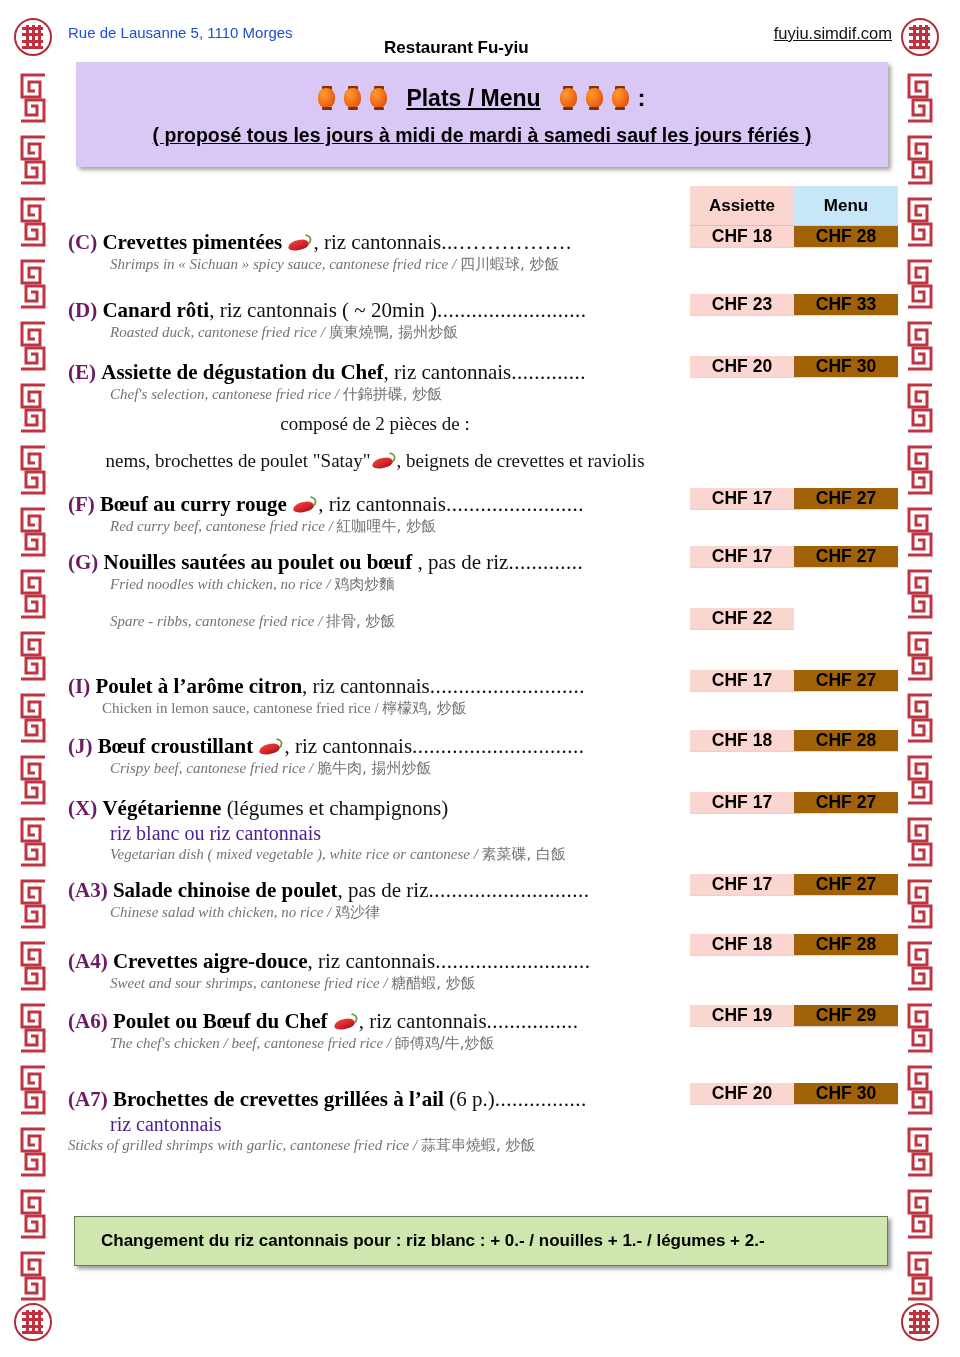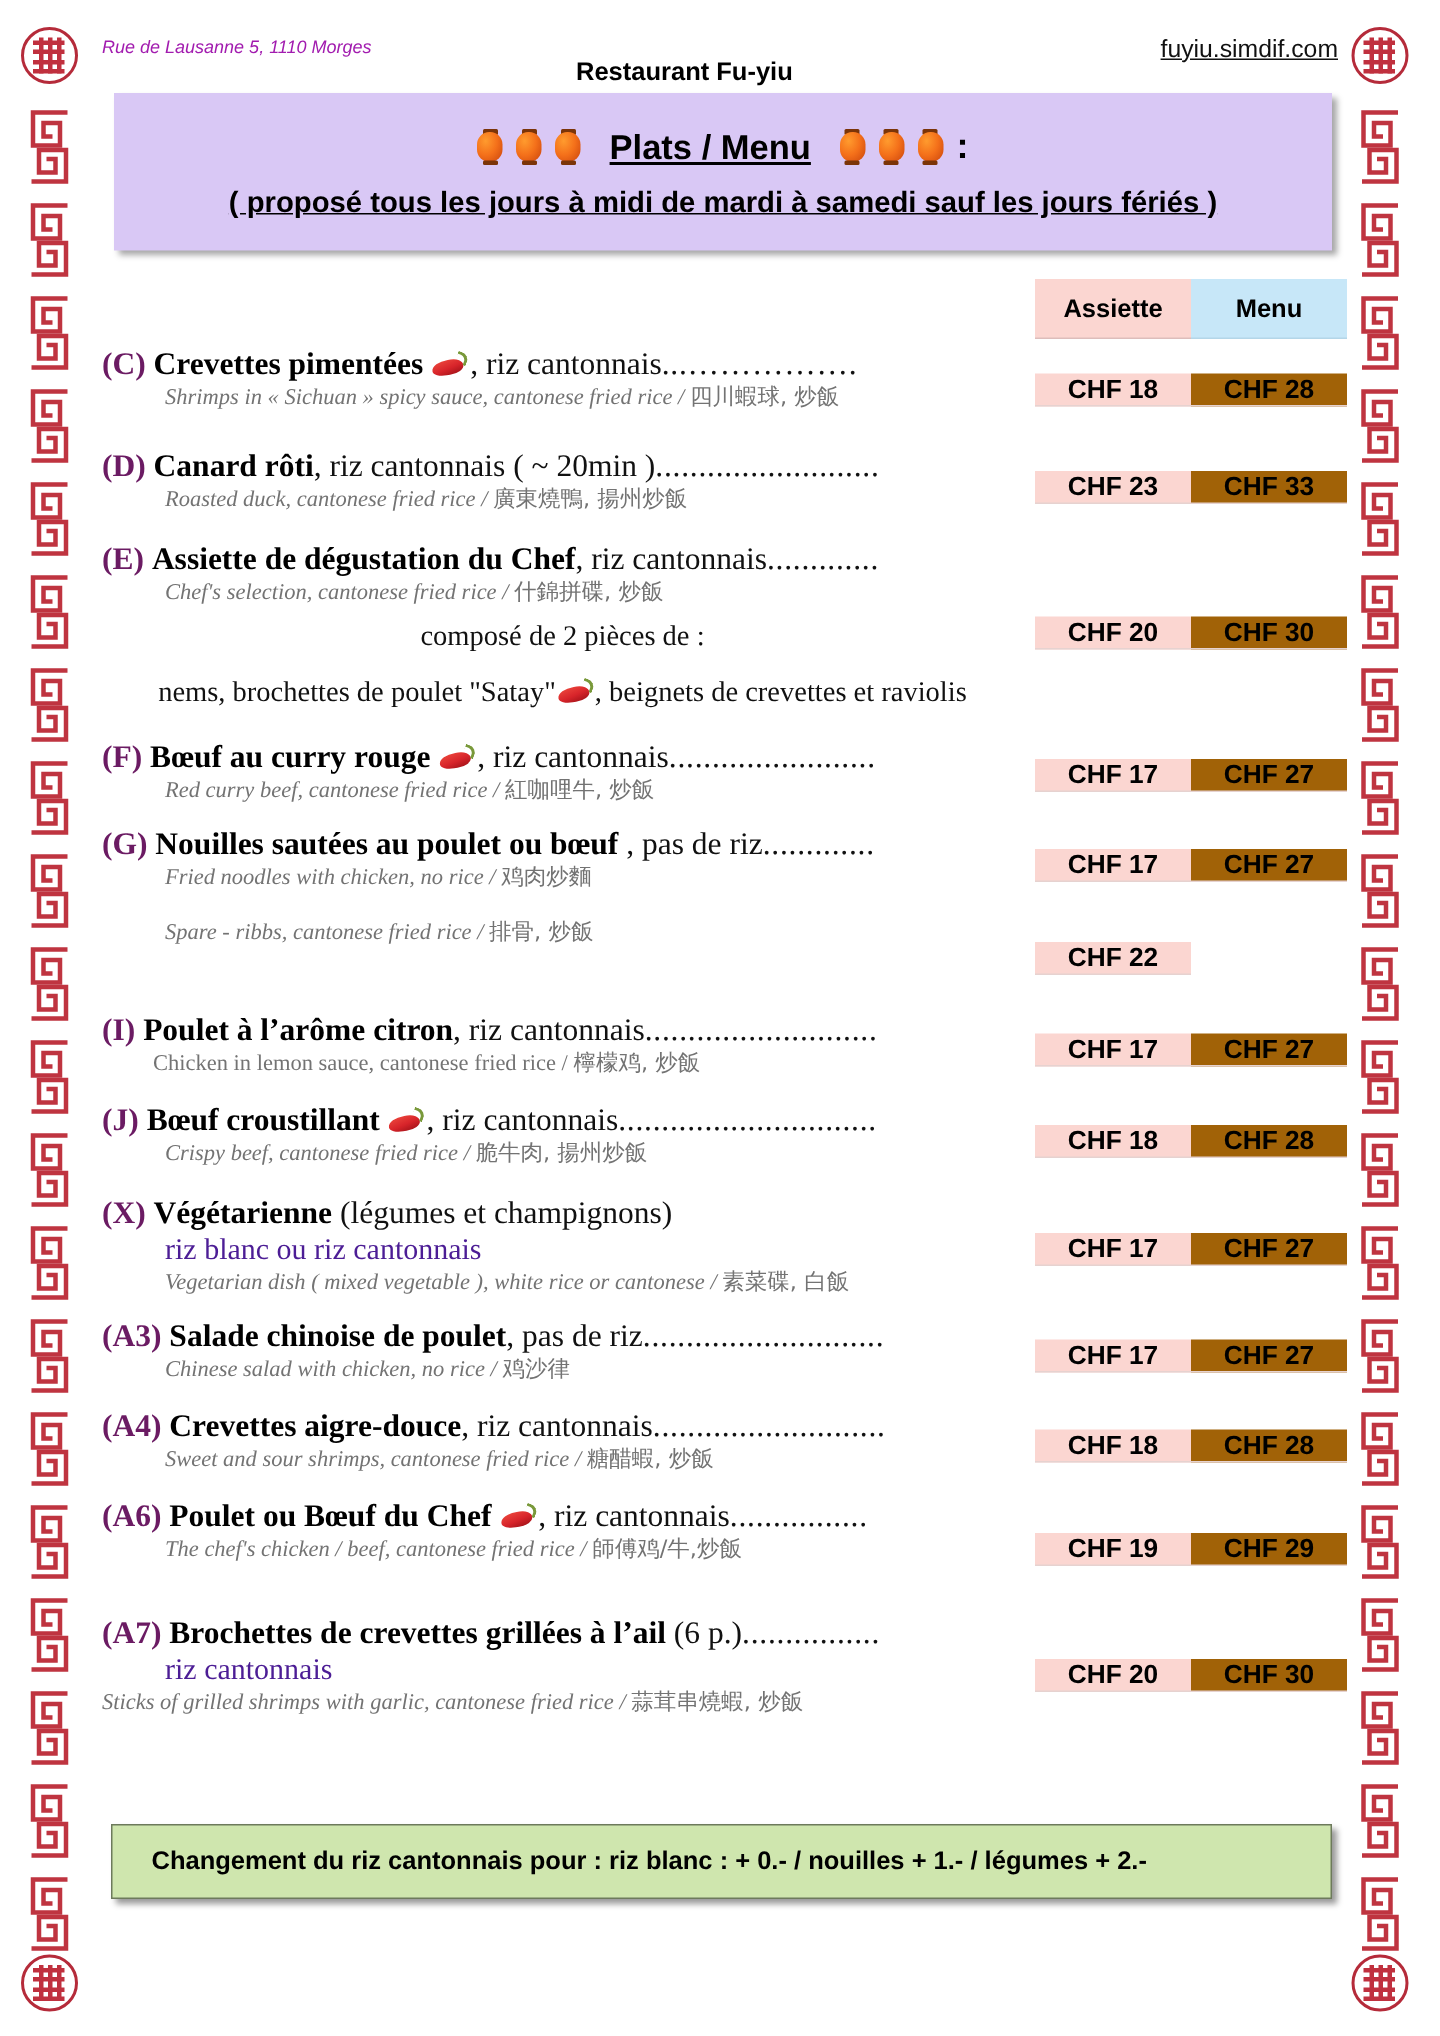--- a/index.html
+++ b/index.html
@@ -72,21 +72,21 @@
   .topbar {
     position: absolute;
     top: 22px;
     left: 0;
     width: 836px;
     height: 30px;
     font-family: "Liberation Sans", sans-serif;
   }
   .addr {
     position: absolute; left: 6px; top: 2px;
-    font-size: 12px; color: #a21caf; font-style: italic;
+    font-size: 15px; color: #1d4ed8;
   }
   .brand {
     position: absolute; left: 322px; top: 16px;
     font-size: 17px; font-weight: bold; color: #000;
   }
   .site {
     position: absolute; right: 6px; top: 2px;
     font-size: 16.5px; color: #111;
     text-decoration: underline;
   }
@@ -136,21 +136,21 @@
   .lantern .base { top: 21.5px; }
 
   
   .menu-wrap {
     position: absolute;
     top: 186px; left: 0;
     width: 836px;
   }
   .menu-row {
     display: flex;
-    align-items: center;
+    align-items: flex-start;
     width: 836px;
   }
   .items-col { width: 628px; position: relative; }
   .price-col { width: 208px; display: flex; }
 
   .cell {
     width: 104px;
     display: flex;
     align-items: center;
     justify-content: center;
@@ -748,21 +748,21 @@
               <div class="item-main"><span class="code">(A3)</span> <span class="name">Salade chinoise de poulet</span><span class="rest">, pas de riz</span><span class="dots">............................</span></div>
               <div class="item-sub">Chinese salad with chicken, no rice / <span class="cjk">鸡沙律</span></div>
             </div>
           </div>
           <div class="price-col">
             <div class="cell assiette">CHF 17</div>
             <div class="cell menu">CHF 27</div>
           </div>
         </div>
         <div class="menu-row">
-          <div class="items-col" style="min-height: 60px;">
+          <div class="items-col" style="min-height: 60px; margin-top: 11px;">
             <div class="item">
               <div class="item-main"><span class="code">(A4)</span> <span class="name">Crevettes aigre-douce</span><span class="rest">, riz cantonnais</span><span class="dots">...........................</span></div>
               <div class="item-sub">Sweet and sour shrimps, cantonese fried rice / <span class="cjk">糖醋蝦, 炒飯</span></div>
             </div>
           </div>
           <div class="price-col">
             <div class="cell assiette">CHF 18</div>
             <div class="cell menu">CHF 28</div>
           </div>
         </div>

